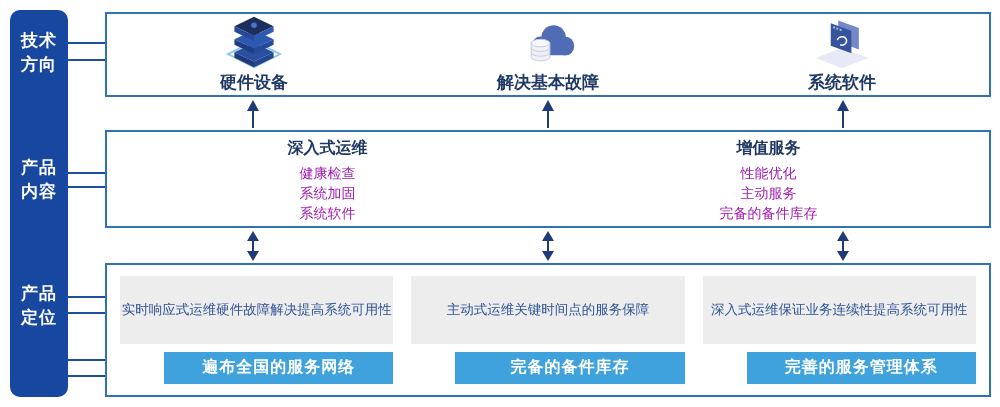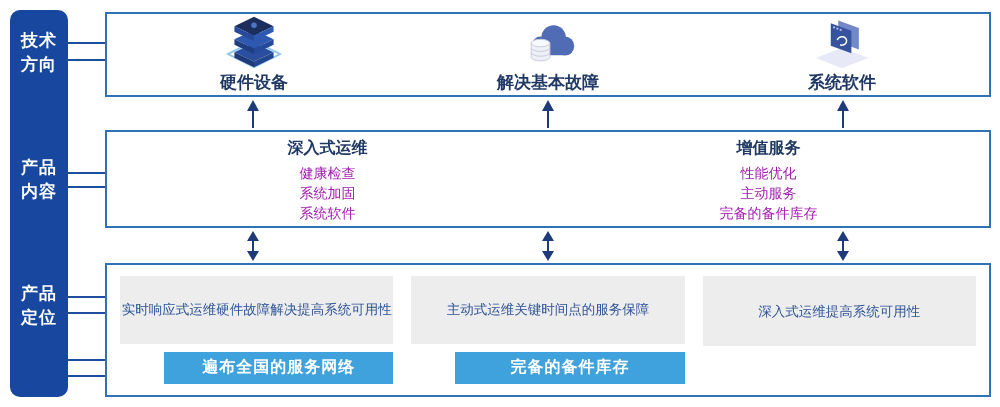--- a/index.html
+++ b/index.html
@@ -214,18 +214,20 @@
       <div class="b-gray">
         <div class="b-gray-line">主动式运维</div>
         <div class="b-gray-line">关键时间点的服务保障</div>
       </div>
       <div class="b-bar">完备的备件库存</div>
     </div>
 
     <div class="b-col">
       <div class="b-gray">
         <div class="b-gray-line">深入式运维</div>
+        <div class="b-gray-line">保证业务连续性</div>
         <div class="b-gray-line">提高系统可用性</div>
       </div>
+      <div class="b-bar">完善的服务管理体系</div>
     </div>
   </div>
 
 </div>
 
 </body></html>

